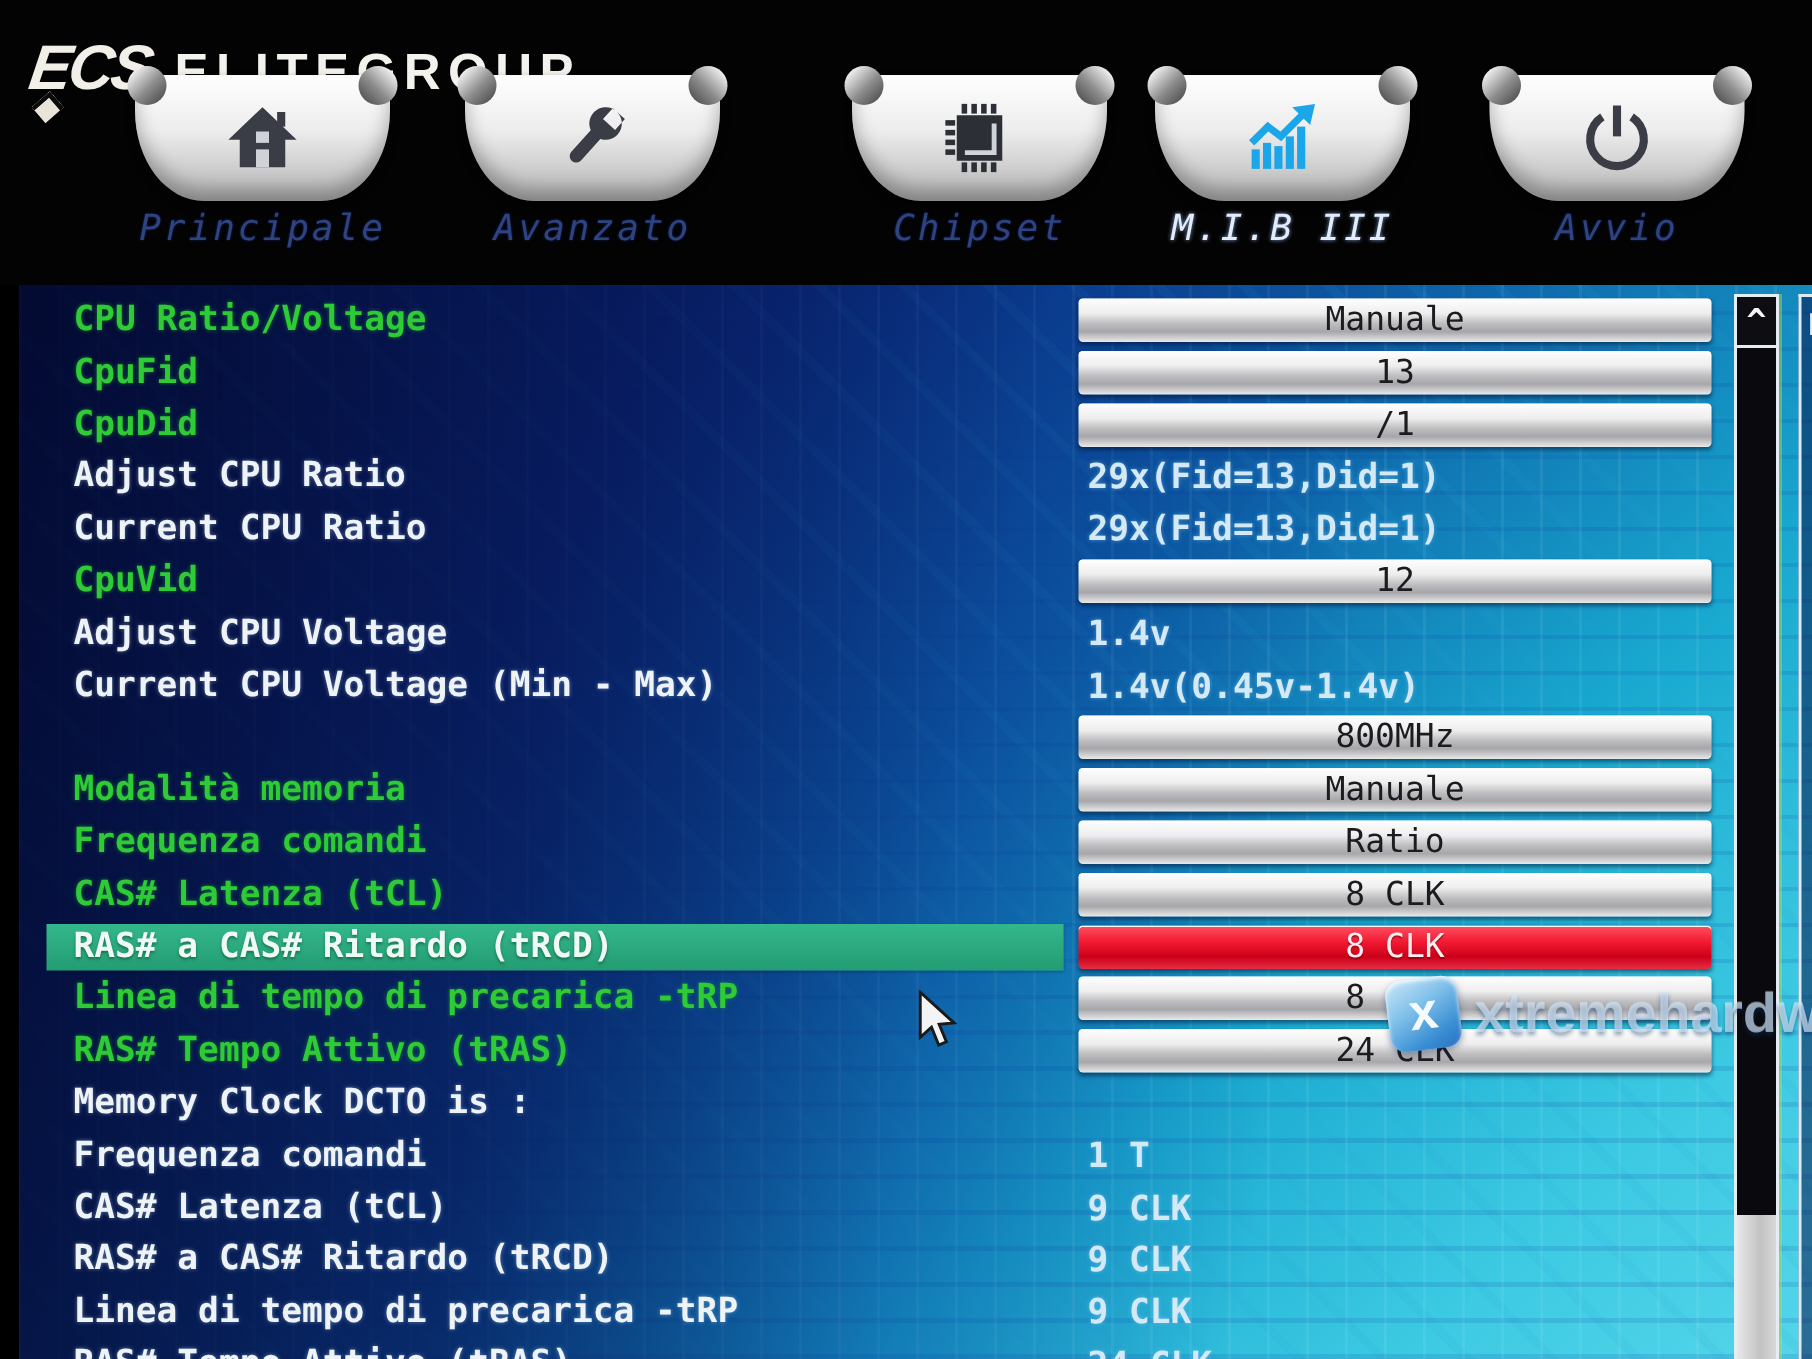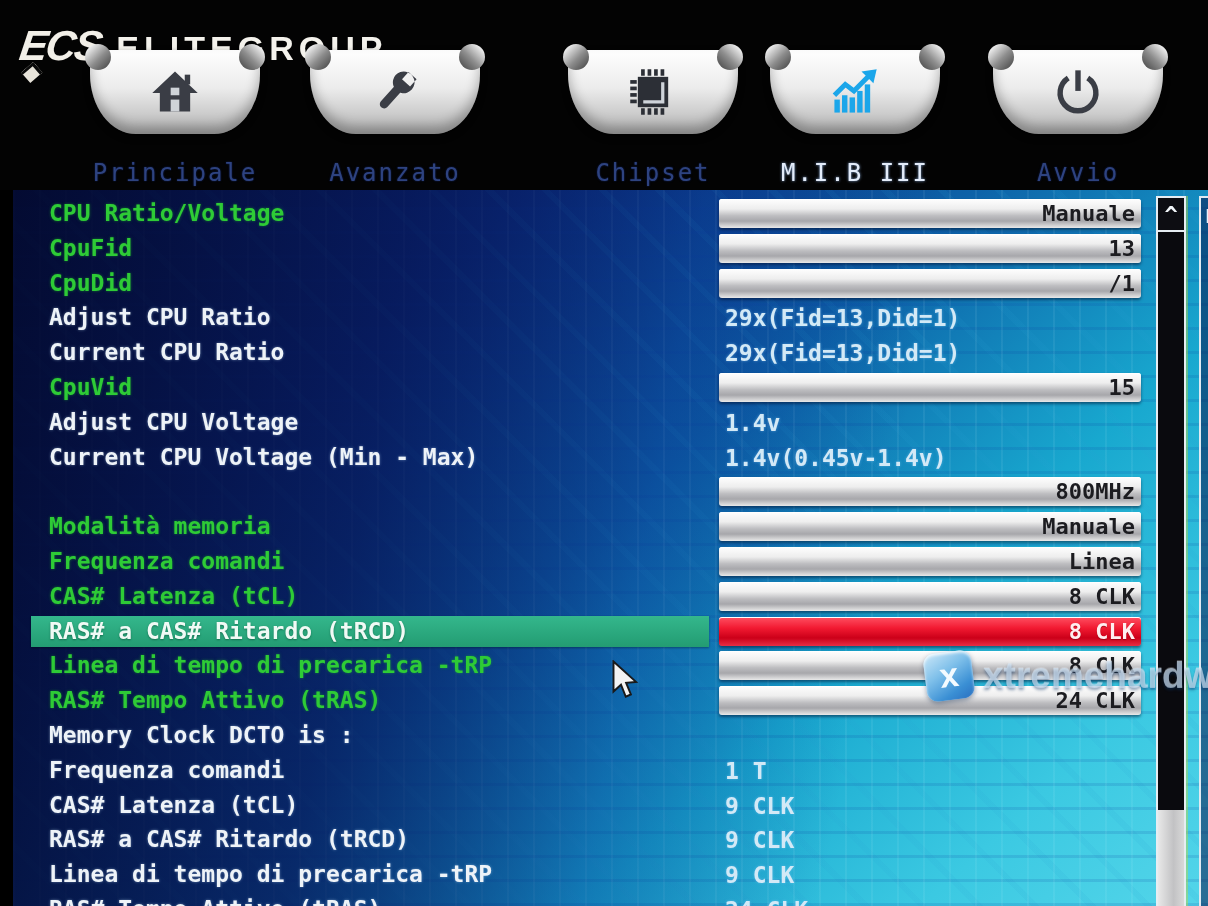--- a/index.html
+++ b/index.html
@@ -22,22 +22,22 @@
   .tab-ribbon{position:relative;width:170px;height:84px;
        background:linear-gradient(180deg,#ffffff 0%,#ececec 45%,#cdcdcd 75%,#b5b5b5 100%);
        border-radius:12px 12px 46px 46px / 16px 16px 60px 60px;
        box-shadow:inset 0 -8px 12px rgba(0,0,0,.28), 0 3px 6px rgba(0,0,0,.6);
        display:flex;align-items:center;justify-content:center;}
   .tab-ribbon::before,.tab-ribbon::after{content:"";position:absolute;top:-6px;width:26px;height:26px;
        border-radius:50%;}
   .tab-ribbon::before{left:-5px;background:linear-gradient(135deg,#fafafa 10%,#8d8d8d 55%,#3f3f3f 100%);}
   .tab-ribbon::after{right:-5px;background:linear-gradient(225deg,#fafafa 10%,#8d8d8d 55%,#3f3f3f 100%);}
   .tab-icon{width:52px;height:52px;}
-  .tab-label{margin-top:25px;font-size:24px;letter-spacing:2px;color:#2e4380;
-       text-shadow:0 0 2px rgba(20,40,110,.8);}
+  .tab-label{margin-top:4px;font-size:24px;letter-spacing:2px;color:#2e4380;
+       text-shadow:0 0 2px rgba(20,40,110,.8);font-style:italic;}
   .tab.active .tab-label{color:#e3ecfa;text-shadow:0 0 3px rgba(160,200,255,.8);}
   .partial-tab{position:absolute;left:1196px;top:54px;width:12px;height:70px;
        background:linear-gradient(180deg,#fff,#bbb);border-radius:8px 0 0 30px;}
 
   
   .bios-body{position:absolute;left:0;top:190px;width:1208px;height:716px;overflow:hidden;
       background:
         linear-gradient(100deg, rgba(3,10,48,.92) 0%, rgba(6,22,86,.78) 30%, rgba(8,48,140,.38) 52%, rgba(0,0,0,0) 70%),
         repeating-linear-gradient(90deg, rgba(220,250,255,.07) 0 2px, rgba(0,0,0,0) 2px 26px),
         repeating-linear-gradient(0deg, rgba(10,60,160,.14) 0 3px, rgba(0,0,0,0) 3px 24px),
@@ -50,22 +50,22 @@
   .row-label{position:absolute;left:36px;top:3px;font-size:23px;font-weight:bold;white-space:pre;}
   .lbl-green{color:#2ecb36;text-shadow:0 0 3px rgba(30,180,40,.55);}
   .lbl-white{color:#eef3f8;text-shadow:0 0 3px rgba(200,230,255,.45);}
   .hl-bar{position:absolute;left:18px;top:1px;width:678px;height:31px;
       background:linear-gradient(180deg,#34b78c,#239c72);box-shadow:0 1px 2px rgba(0,0,0,.35);}
   .row.highlight .row-label{color:#f0faf5;text-shadow:0 1px 2px rgba(0,60,40,.5);}
   .val{position:absolute;left:706px;width:422px;top:0;height:34.8px;}
   .val-btn{margin-top:2px;height:29px;width:100%;border:none;border-radius:3px;cursor:pointer;
       background:linear-gradient(180deg,#fefefe 0%,#eeeeee 34%,#bdbdc0 58%,#a7a7ab 76%,#e9e9e9 100%);
       box-shadow:0 2px 3px rgba(0,10,40,.5), inset 0 1px 0 #fff;
-      font-family:"DejaVu Sans Mono",monospace;font-size:22px;font-weight:bold;color:#1c1c20;
-      text-align:right;line-height:28px;}
+      font-family:"DejaVu Sans Mono",monospace;font-size:22px;font-weight:normal;color:#1c1c20;
+      text-align:center;line-height:28px;}
   .val-btn.red{background:linear-gradient(180deg,#ff5062 0%,#f21a32 38%,#cc0019 72%,#e62e44 100%);
       color:#ffeef0;text-shadow:0 1px 1px rgba(120,0,10,.6);}
   .val-text{display:block;padding-left:6px;margin-top:4px;font-size:23px;font-weight:bold;
       color:#d3e9f6;text-shadow:0 0 3px rgba(140,210,255,.5);white-space:pre;}
 
   
   .scrollbar{position:absolute;left:1143px;top:6px;width:30px;height:710px;background:#0a0a0e;
       border:2px solid #e6edf2;border-bottom:none;box-sizing:border-box;
       box-shadow:2px 0 0 rgba(190,220,60,.45);}
   .scroll-up{width:100%;height:32px;background:#0d0d12;border-bottom:2px solid #e6edf2;
@@ -212,21 +212,21 @@
 
     <span class="row-label lbl-white">Current CPU Ratio</span>
     <div class="val">
           <span class="val-text">29x(Fid=13,Did=1)</span>
         </div>
   </div>
 
   <div class="row">
 
     <span class="row-label lbl-green">CpuVid</span>
-    <div class="val"><button class="val-btn">15</button></div>
+    <div class="val"><button class="val-btn">12</button></div>
   </div>
 
   <div class="row">
 
     <span class="row-label lbl-white">Adjust CPU Voltage</span>
     <div class="val">
           <span class="val-text">1.4v</span>
         </div>
   </div>
 
@@ -245,21 +245,21 @@
 
   <div class="row">
 
     <span class="row-label lbl-green">Modalità memoria</span>
     <div class="val"><button class="val-btn">Manuale</button></div>
   </div>
 
   <div class="row">
 
     <span class="row-label lbl-green">Frequenza comandi</span>
-    <div class="val"><button class="val-btn">Linea</button></div>
+    <div class="val"><button class="val-btn">Ratio</button></div>
   </div>
 
   <div class="row">
 
     <span class="row-label lbl-green">CAS# Latenza (tCL)</span>
     <div class="val"><button class="val-btn">8 CLK</button></div>
   </div>
 
   <div class="row highlight">
     <div class="hl-bar" style="display: block;"></div>

